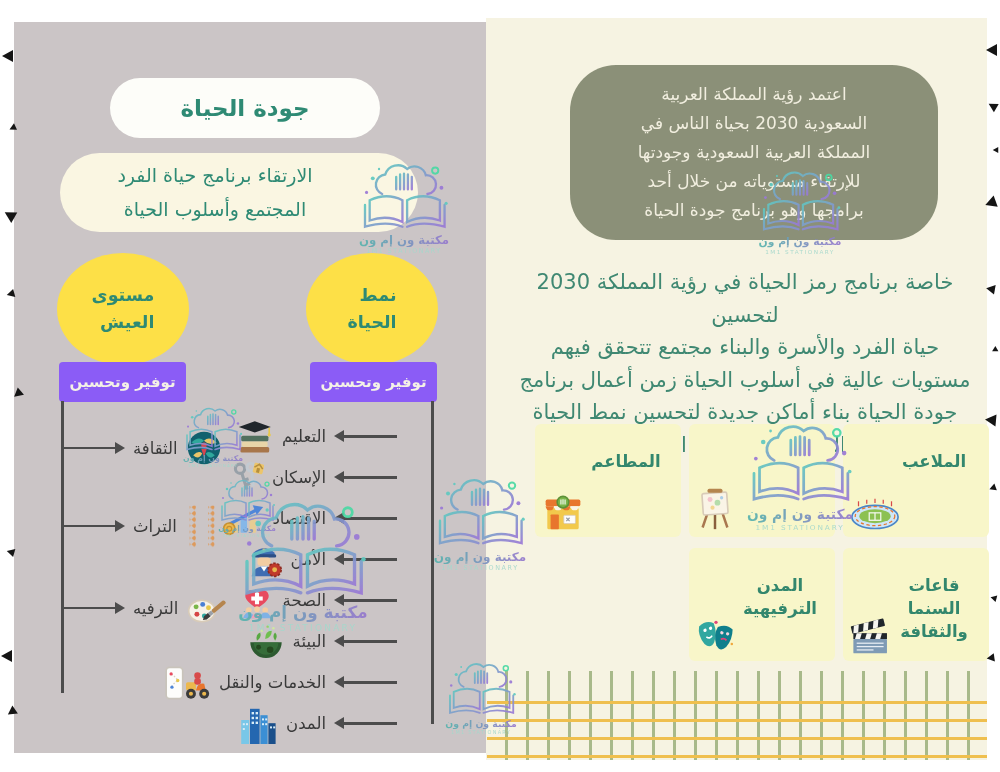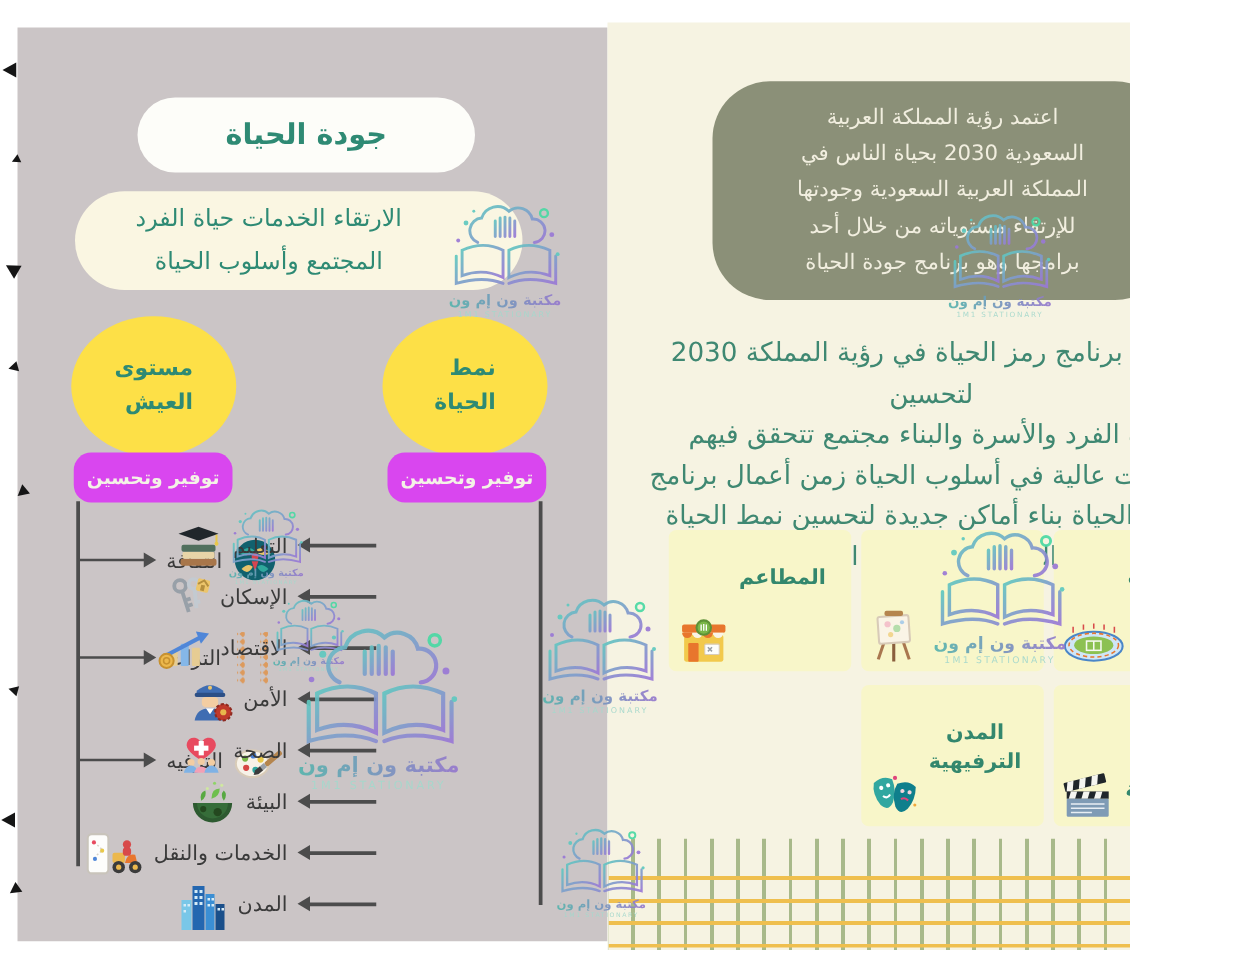--- a/index.html
+++ b/index.html
@@ -1,37 +1,37 @@
 <!DOCTYPE html>
 <html lang="ar"><head>
 <meta charset="utf-8">
 <style>
   html,body{margin:0;padding:0;background:#ffffff;font-family:"DejaVu Sans",sans-serif;}
-  .page{position:relative;width:904px;height:772px;background:#ffffff;overflow:hidden;}
+  .page{position:relative;width:1000px;height:772px;background:#ffffff;overflow:hidden;}
   .pre{white-space:pre-line;}
 
   
   .left-panel{position:absolute;left:14px;top:22px;width:472px;height:731px;background:#cbc5c6;}
   .right-panel{position:absolute;left:486px;top:18px;width:501px;height:742px;background:#f6f3e2;}
 
   
   .title-pill{position:absolute;left:110px;top:78px;width:270px;height:60px;border-radius:32px;
     background:#fdfdf9;display:flex;align-items:center;justify-content:center;}
   .title-pill span{color:#2e8a74;font-size:23px;font-weight:bold;direction:rtl;}
   .subtitle-box{position:absolute;left:60px;top:153px;width:358px;height:79px;border-radius:40px;
     background:#faf6e2;display:flex;align-items:center;justify-content:center;padding-right:48px;box-sizing:border-box;}
   .subtitle-box div{color:#2e8a74;font-size:19px;line-height:1.75;text-align:center;direction:rtl;}
 
   
   .circle{position:absolute;width:132px;height:112px;border-radius:50%;background:#fde047;
     display:flex;align-items:center;justify-content:center;}
   .circle span{color:#2e8a74;font-weight:bold;font-size:17.5px;line-height:1.55;direction:rtl;}
   .c-left{left:57px;top:253px;}
   .c-right{left:306px;top:253px;}
-  .pill{position:absolute;height:40px;background:#d946ef;display:flex;align-items:center;justify-content:center;border-radius:14px;}
+  .pill{position:absolute;height:40px;background:#8b5cf6;display:flex;align-items:center;justify-content:center;border-radius:4px;}
   .pill span{color:#f4f2e6;font-weight:bold;font-size:15px;direction:rtl;}
   .p-left{left:59px;top:362px;width:127px;}
   .p-right{left:310px;top:362px;width:127px;}
 
   
   .vline{position:absolute;width:2.5px;background:#4c4c4c;}
   .vl-left{left:61px;top:401px;height:292px;}
   .vl-right{left:431px;top:401px;height:323px;}
 
   .items-left{position:absolute;left:62px;top:409px;display:flex;flex-direction:column;}
@@ -90,21 +90,21 @@
   <div class="left-panel"></div>
   <div class="right-panel"></div>
 
   <div class="grid-v"></div>
   <div class="grid-h"></div>
 
   <div class="title-pill">
     <span>جودة الحياة</span>
   </div>
   <div class="subtitle-box">
-    <div class="pre">الارتقاء الخدمات حياة الفرد
+    <div class="pre">الارتقاء برنامج حياة الفرد
 المجتمع وأسلوب الحياة</div>
   </div>
 
   <div class="circle c-left">
     <span class="pre">مستوى
 العيش</span>
   </div>
   <div class="circle c-right">
     <span class="pre">نمط
 الحياة</span>

